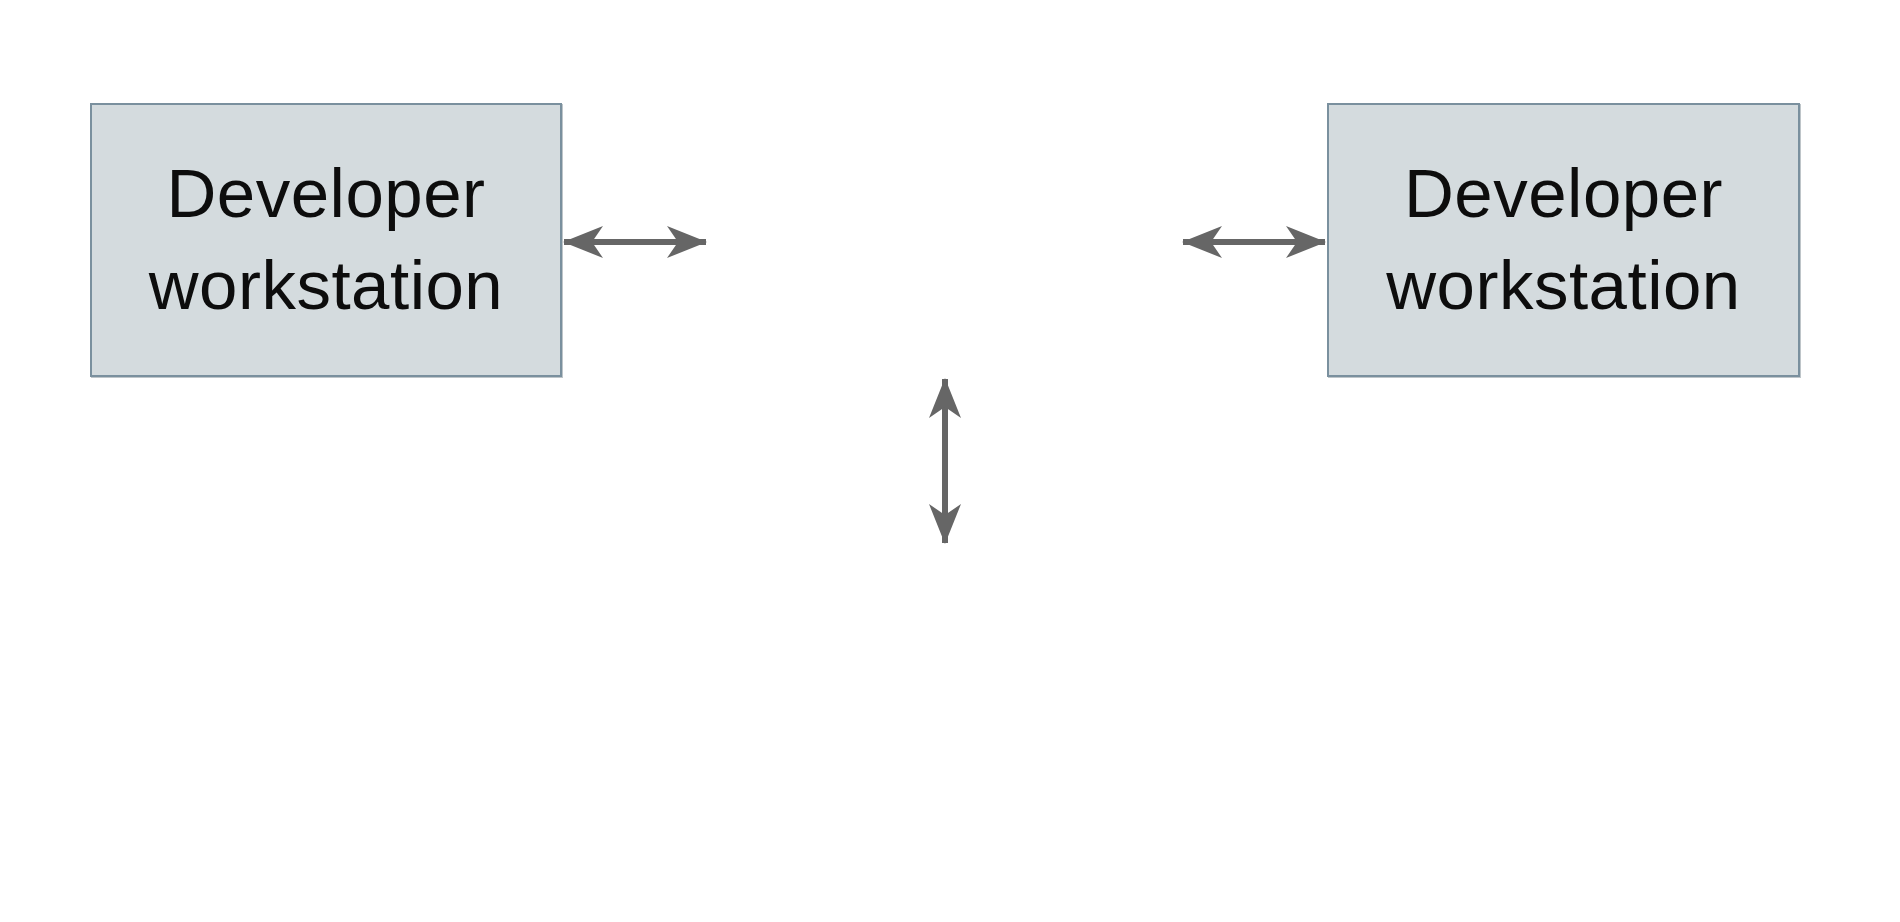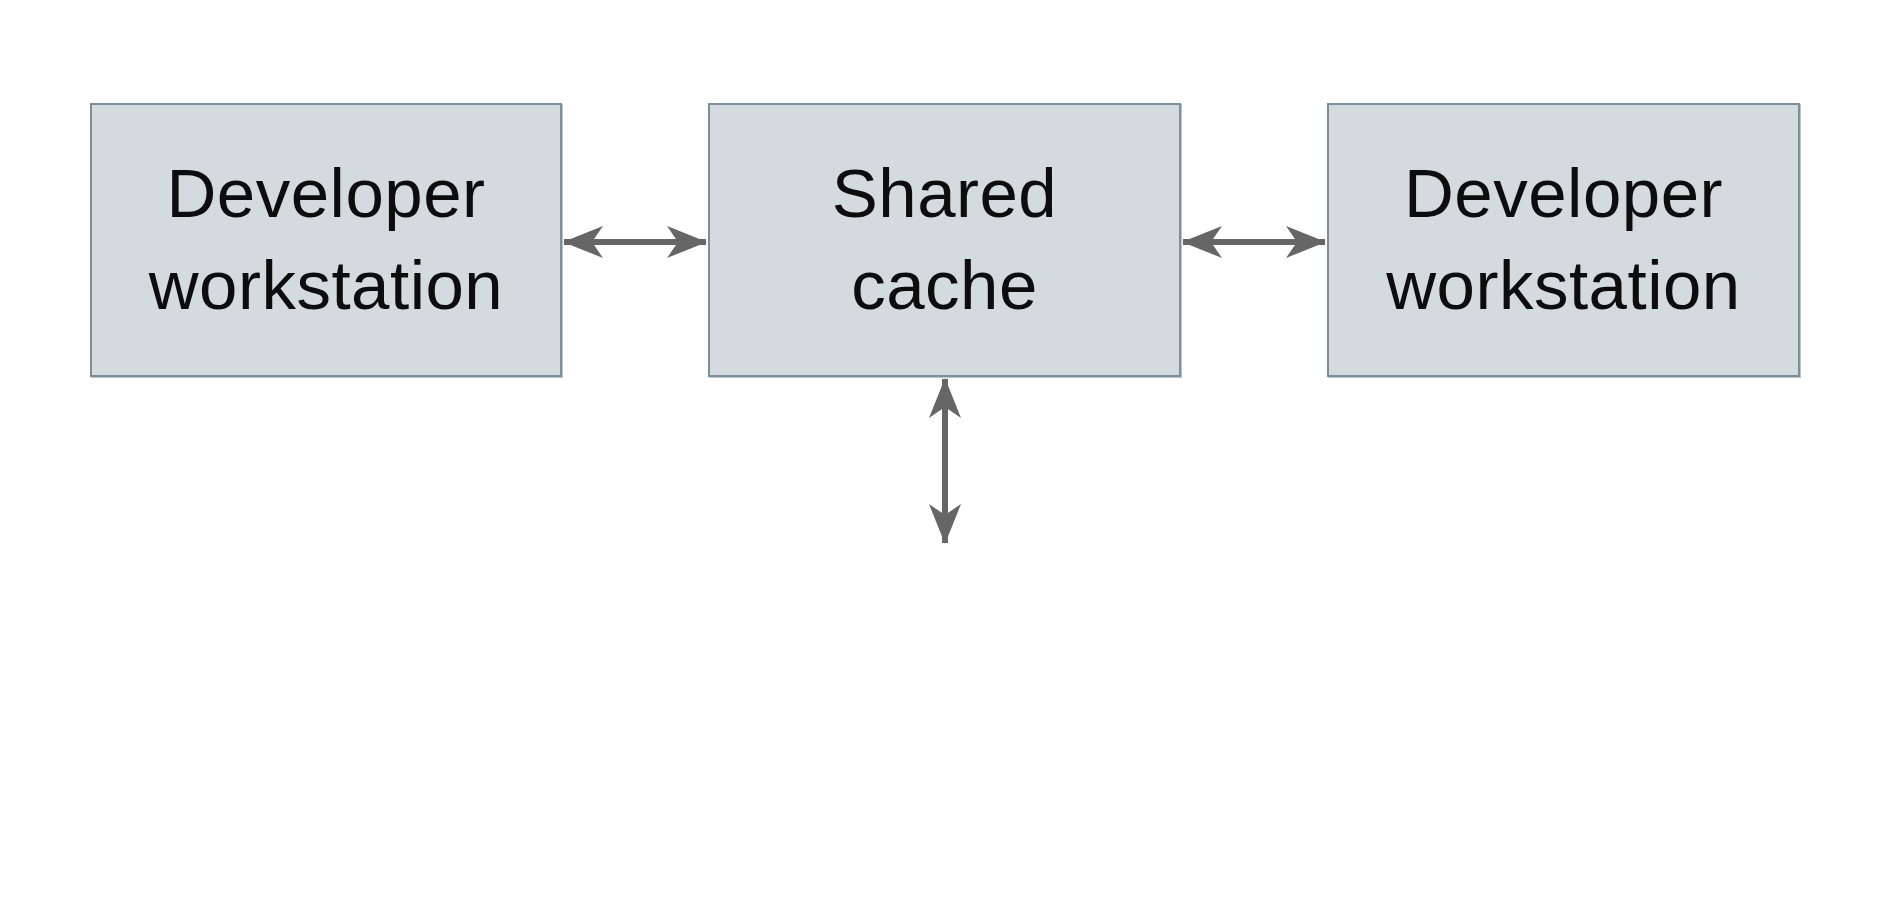--- a/index.html
+++ b/index.html
@@ -61,24 +61,20 @@
 </head>
 <body>
 
 <div class="canvas">
 
   <div class="node node-workstation-left">
     <span class="node-label">Developer
 workstation</span>
   </div>
 
-  <div class="node node-shared-cache">
-    <span class="node-label">Shared
-cache</span>
-  </div>
 
   <div class="node node-workstation-right">
     <span class="node-label">Developer
 workstation</span>
   </div>
 
 
   <svg class="edges" viewBox="0 0 1900 922">
     <defs>
       <marker id="stealth-arrowhead" markerUnits="userSpaceOnUse" markerWidth="40" markerHeight="34" viewBox="0 0 40 34" refX="39" refY="17" orient="auto-start-reverse">

